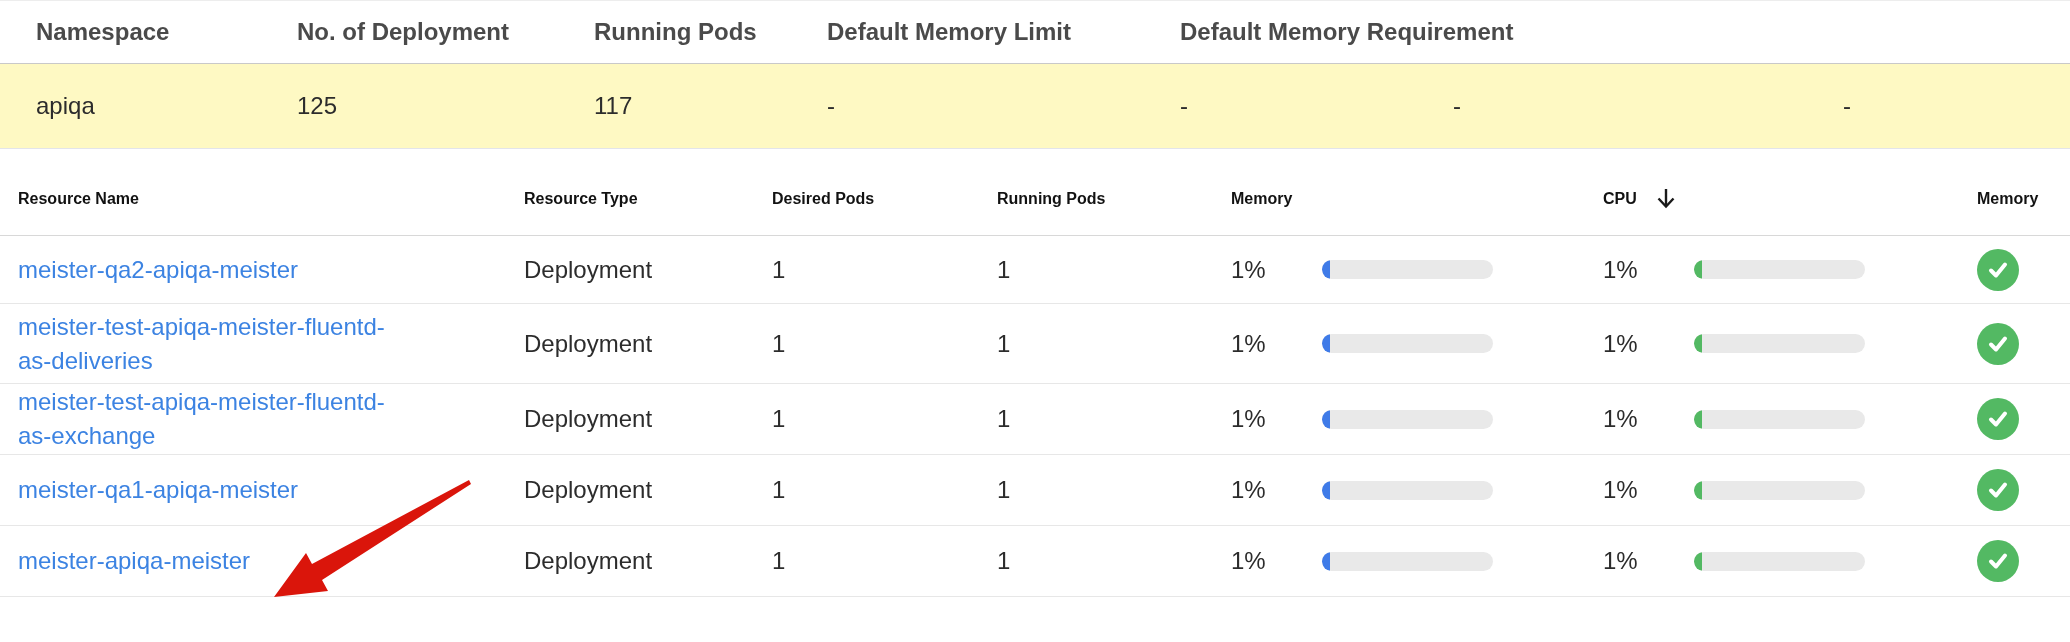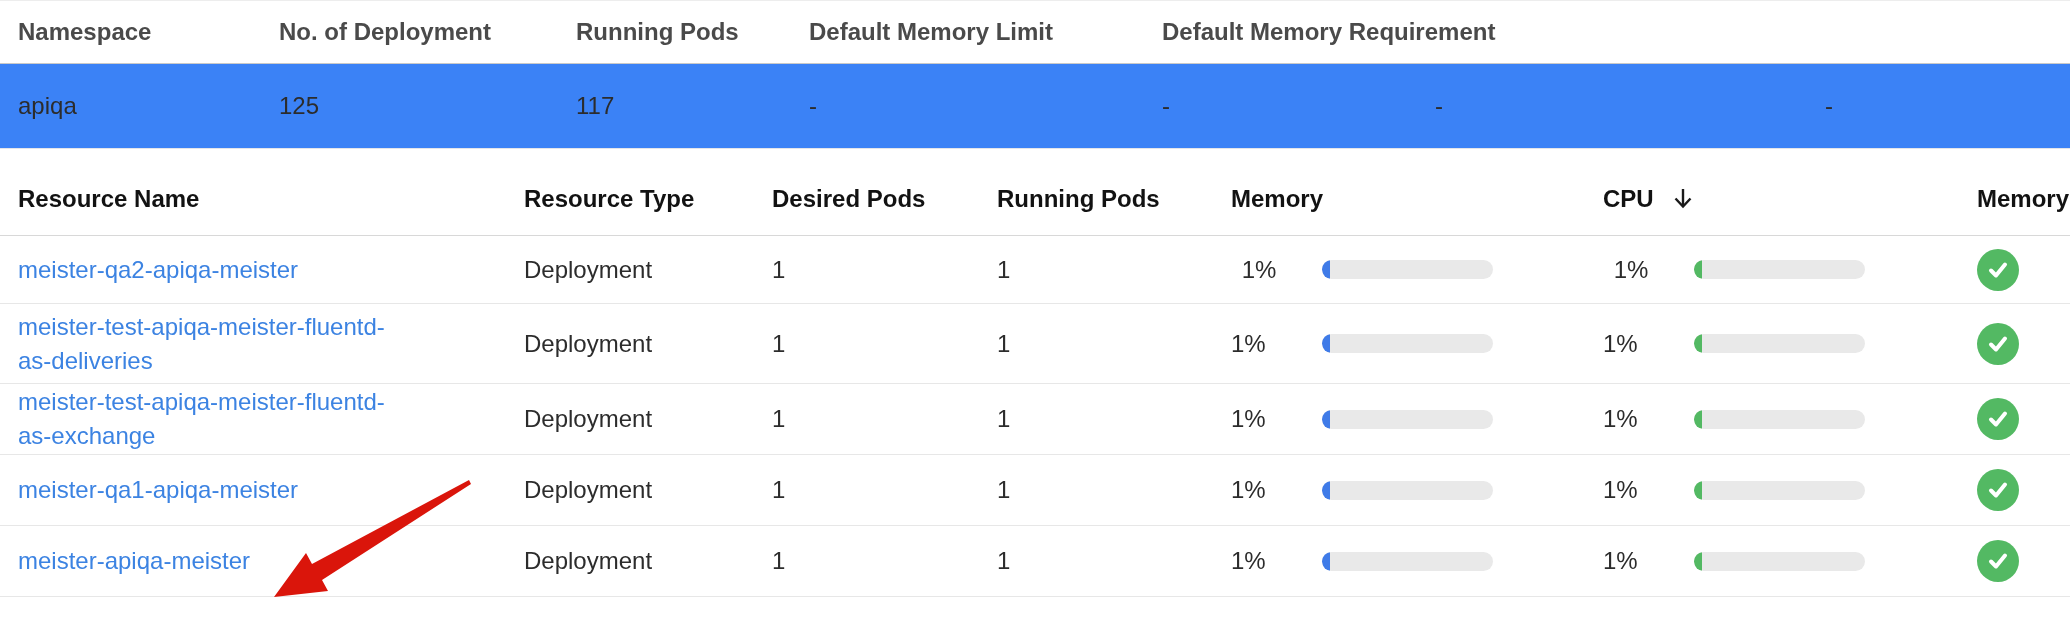--- a/index.html
+++ b/index.html
@@ -7,63 +7,63 @@
   body {
     width:2070px; height:642px; position:relative; overflow:hidden;
     font-family:"Liberation Sans", sans-serif; color:#2c2c2c;
   }
 
   
   .t1-grid {
     display:grid;
     grid-template-columns:261px 297px 233px 353px 273px 390px 1fr;
     align-items:center;
-    padding:0 18px;
+    padding:0 36px;
   }
   .t1-header {
     height:64px;
     border-top:1px solid #ededed;
     border-bottom:1px solid #c9c9c9;
   }
   .t1-header .hcell {
     font-size:24px; font-weight:600; color:#4a4a4a;
     display:flex; align-items:center; gap:16px; white-space:nowrap;
   }
   .t1-row {
     height:85px;
-    background:#3b82f6;
+    background:#fef9c3;
     border-bottom:1px solid #e3e5ea;
     font-size:24px; color:#2c2c2c;
   }
 
   
   .t2-grid {
     display:grid;
     grid-template-columns:506px 248px 225px 234px 372px 374px 1fr;
     align-items:center;
     padding:0 18px;
   }
   .t2-header {
     margin-top:14px;
     height:73px;
     border-bottom:1px solid #d8d8d8;
   }
   .t2-header .hcell {
-    font-size:24px; font-weight:700; color:#121212;
+    font-size:16px; font-weight:700; color:#121212;
     display:flex; align-items:center; gap:16px; white-space:nowrap;
   }
   .t2-row {
     min-height:71px;
     border-bottom:1px solid #e7e7e7;
     font-size:24px; line-height:34px;
   }
   .t2-row:nth-of-type(1){ min-height:75px; }
   .t2-row:nth-of-type(2){ min-height:83px; }
   .t2-row:nth-of-type(3){ min-height:89px; }
-  .t2-row:nth-of-type(4){ min-height:68px;text-align:center; }
+  .t2-row:nth-of-type(4){ min-height:68px; }
   .t2-row:nth-of-type(5){ min-height:80px; }
 
   .cell { display:flex; align-items:center; }
   .name-cell a {
     color:#3c83e2; text-decoration:none; font-weight:500;
     display:inline-block; max-width:385px; cursor:pointer;
   }
   .usage-cell .pct { width:56px; flex:0 0 56px; }
   .bar {
     width:171px; height:19px; border-radius:10px;

